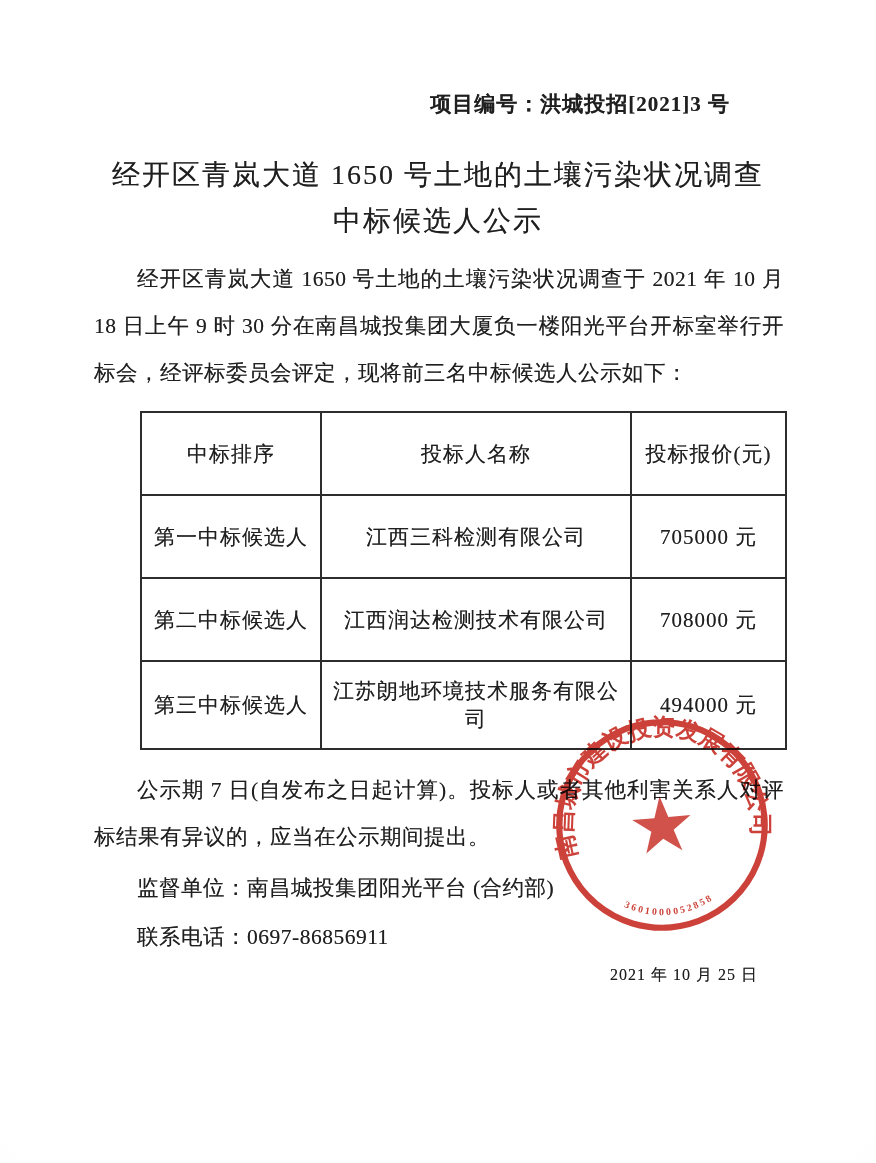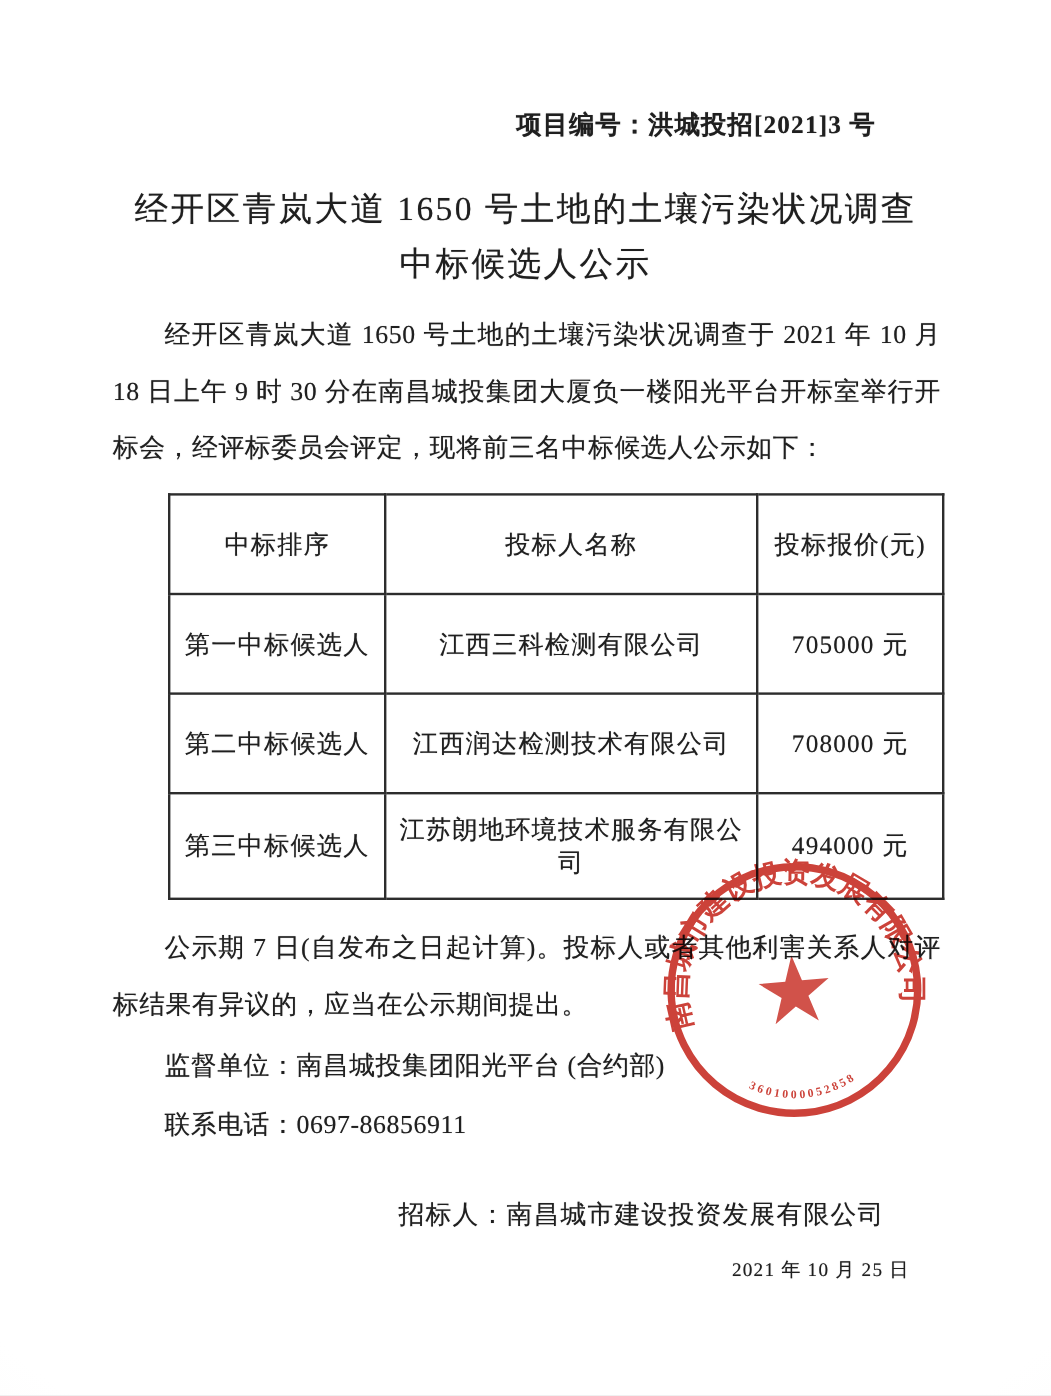--- a/index.html
+++ b/index.html
@@ -131,21 +131,20 @@
         <td class="ink">494000 元</td>
       </tr>
     </tbody>
   </table>
 
   <p class="par indent ink" style="margin-top:17px">公示期 7 日(自发布之日起计算)。投标人或者其他利害关系人对评标结果有异议的，应当在公示期间提出。</p>
 
   <p class="par indent ink" style="margin-top:4px">监督单位：南昌城投集团阳光平台 (合约部)</p>
   <p class="par indent ink" style="margin-top:2px">联系电话：0697-86856911</p>
 
-  <p class="sig-line ink">招标人：南昌城市建设投资发展有限公司</p>
   <p class="date-line ink">2021 年 10 月 25 日</p>
 
   <div class="seal">
     <svg viewBox="0 0 220 220">
       <circle cx="110" cy="110" r="100" fill="none" stroke-width="6" stroke="#c5281e"></circle>
       <polygon points="110,82 116.8,102.7 138.5,102.7 120.9,115.6 127.6,136.3 110,123.5 92.4,136.3 99.1,115.6 81.5,102.7 103.2,102.7" fill-opacity=".92" fill="#c5281e"></polygon>
       <path id="sealArc" d="M 25,133 A 88,88 0 1 1 195,133" fill="none"></path>
       <path id="serialArc" d="M 66,186 A 88,88 0 0 0 154,186" fill="none"></path>
       <text font-size="23" fill="#c5281e">
         <textPath href="#sealArc" textLength="318">南昌城市建设投资发展有限公司</textPath>

